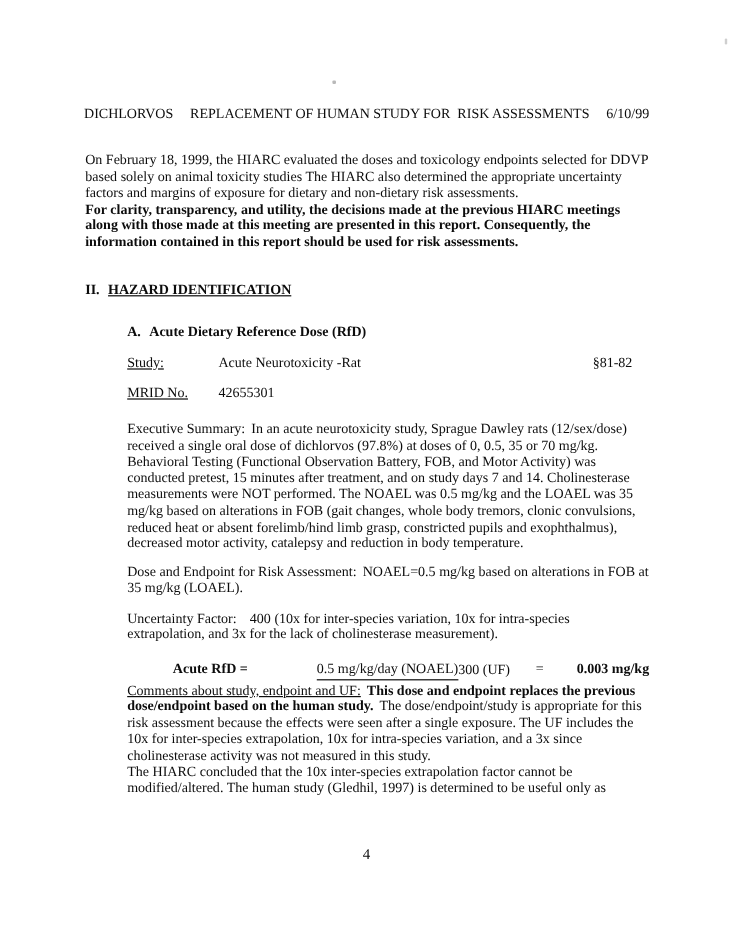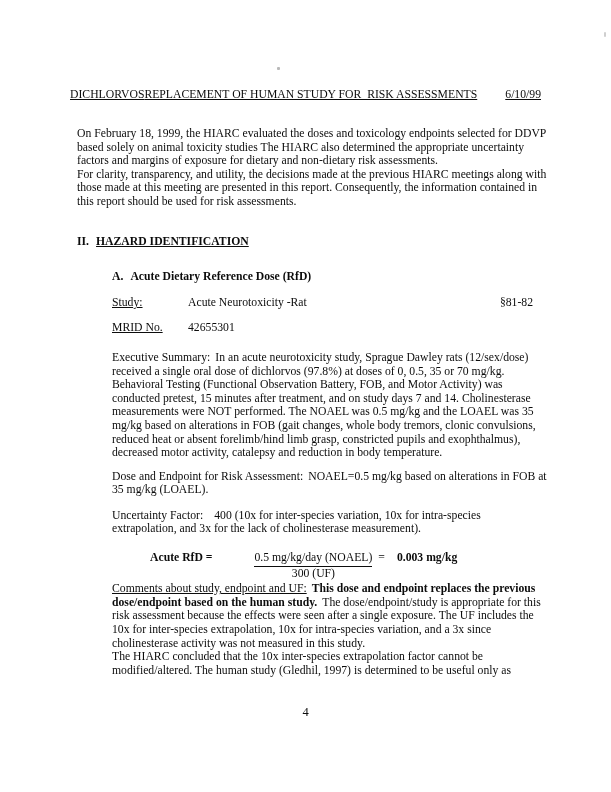--- a/index.html
+++ b/index.html
@@ -7,32 +7,32 @@
   body {
     width:611px; height:792px; position:relative; overflow:hidden;
     font-family:"Liberation Serif","DejaVu Serif",serif;
     font-size:11.7px; line-height:13.6px; color:#0c0c0c;
     -webkit-font-smoothing:antialiased;
   }
   .page { position:absolute; inset:0; background:#fff; }
 
   .hdr {
     position:absolute; top:88px; left:70px; right:70px;
-    display:flex; align-items:baseline; white-space:pre;text-decoration:underline;
+    display:flex; align-items:baseline; white-space:pre;
   }
   .hdr-left  { flex:0 0 auto; }
-  .hdr-center{ flex:1 1 auto; }
+  .hdr-center{ flex:1 1 auto; text-align:center; }
   .hdr-right { flex:0 0 auto; }
 
-  .content { position:absolute; top:127px; left:77px; width:470px; }
+  .content { position:absolute; top:127px; left:71px; width:470px; }
 
   p.body-par { margin-top:0; }
 
   .par1 { margin-top:0; }
-  .par2 { margin-top:16px; font-weight:normal; }
+  .par2 { margin-top:16px; font-weight:bold; }
 
   .section-h { margin-top:26px; font-weight:bold; }
   .section-h .sec-title { text-decoration:underline; margin-left:7px; }
 
   .indent { margin-left:35px;margin-top:8px; }
 
   .subsec { margin-top:22px; font-weight:bold; }
   .subsec .sub-title { margin-left:7px; }
 
   .kv-row { margin-top:12px; display:flex;align-items:center; }
@@ -42,23 +42,23 @@
 
   .labeled { margin-top:15px; }
   .labeled .lead { }
   .gap1 { margin-left:5px; }
   .gap2 { margin-left:11px; }
 
   .exec  { margin-top:16px; }
   .dose  { margin-top:10px; }
   .unc   { margin-top:12px; }
 
-  .equation { margin-top:15px; margin-left:38px; display:flex; align-items:flex-start; }
+  .equation { margin-top:15px; margin-left:38px; display:flex; align-items:flex-start;justify-content:space-between; }
   .eq-lhs { font-weight:bold; flex:0 0 auto; }
-  .eq-frac { display:inline-flex; flex-direction:column; align-items:center; margin-left:42px; }
+  .eq-frac { display:inline-flex; flex-direction:row; align-items:center; margin-left:42px; }
   .eq-num { border-bottom:1px solid #0c0c0c; padding-bottom:1px; }
   .eq-den { }
   .eq-eq  { margin-left:6px; }
   .eq-res { font-weight:bold; margin-left:12px; }
 
   .comments { margin-top:2px; }
   .comments .lead { text-decoration:underline; }
   .comments .cbold { font-weight:bold; }
   .hiarc-par { margin-top:0; }
 

